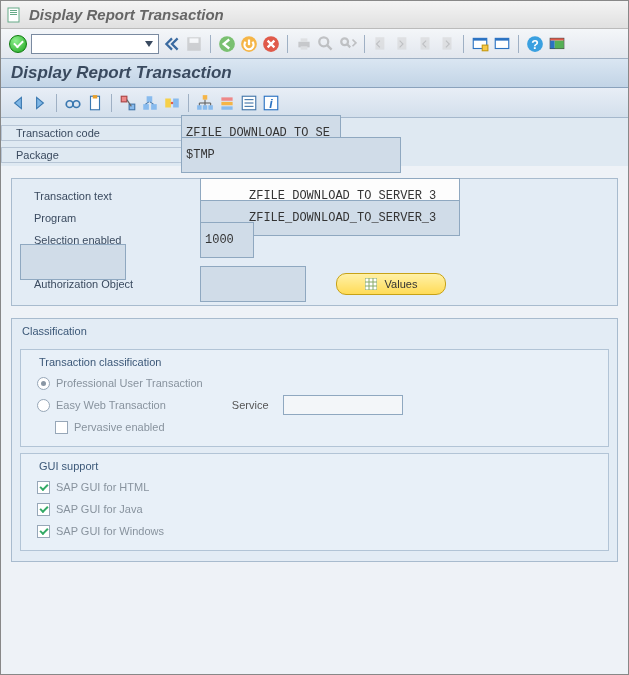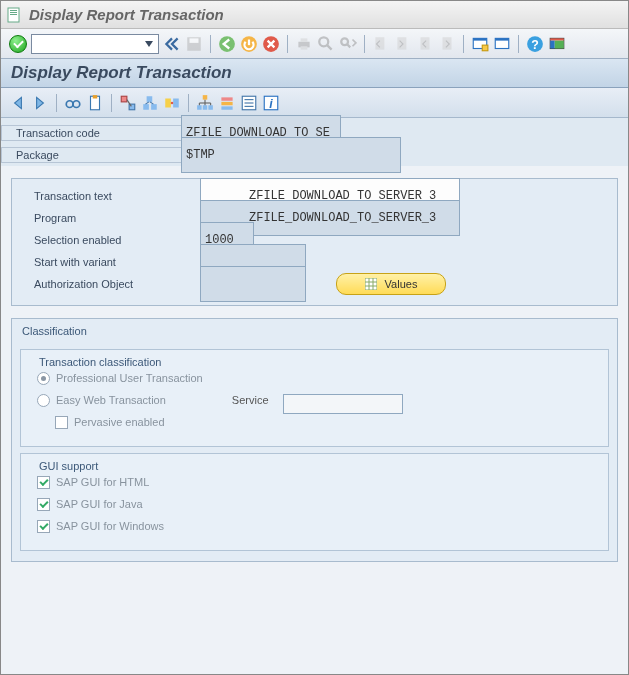--- a/index.html
+++ b/index.html
@@ -152,21 +152,21 @@
     padding: 6px 8px 8px 16px;
     margin-top: 6px;
   }
   .inner-group-title {
     color: #3c5878;
     background: #e8f0f8;
     display:inline-block;
     margin: -12px 0 4px -2px;
     padding: 0 4px;
   }
-  .opt-row { display:flex; align-items:flex-start; height: 22px; gap:6px; color:#88939e;}
+  .opt-row { display:flex; align-items:center; height: 22px; gap:6px; color:#88939e;}
   .radio, .check {
     width:13px; height:13px; border:1px solid #97a7b8; background:#fff;
   }
   .radio { border-radius:50%; display:inline-flex; align-items:center; justify-content:center;}
   .radio .dot { width:5px; height:5px; border-radius:50%; background:#8a97a5; }
   .check { display:inline-flex; align-items:center; justify-content:center; }
   .check .mk { width:8px; height:5px; border-left:2px solid #3a6; border-bottom:2px solid #3a6; transform:rotate(-45deg); margin-top:-2px;}
   .svc-label { margin-left: 60px; margin-right: 8px; color:#555;}
   .svc-input { width: 120px; height:20px; border:1px solid #8fa8c0; background:#f3f6f9;}
   .values-btn {
@@ -424,21 +424,20 @@
         </div>
         <div class="field-row">
           <div class="field-label">Program</div>
           <input type="text" class="field-input full" readonly="" value="ZFILE_DOWNLOAD_TO_SERVER_3" style="">
         </div>
         <div class="field-row">
           <div class="field-label">Selection enabled</div>
           <input type="text" class="field-input sm" readonly="" value="1000" style="">
         </div>
         <div class="field-row">
-          <div class="field-label">Start with variant</div>
           <input type="text" class="field-input med" readonly="" value="" style="">
         </div>
         <div class="field-row">
           <div class="field-label">Authorization Object</div>
           <input type="text" class="field-input med" readonly="" value="" style="">
           <div class="values-btn">
             <span class="grid-ico"><svg viewBox="0 0 12 12">
                   <rect x="0" y="0" width="12" height="12" fill="#fff" stroke="#8a6"></rect>
                   <line x1="4" y1="0" x2="4" y2="12" stroke="#8a6"></line>
                   <line x1="8" y1="0" x2="8" y2="12" stroke="#8a6"></line>

